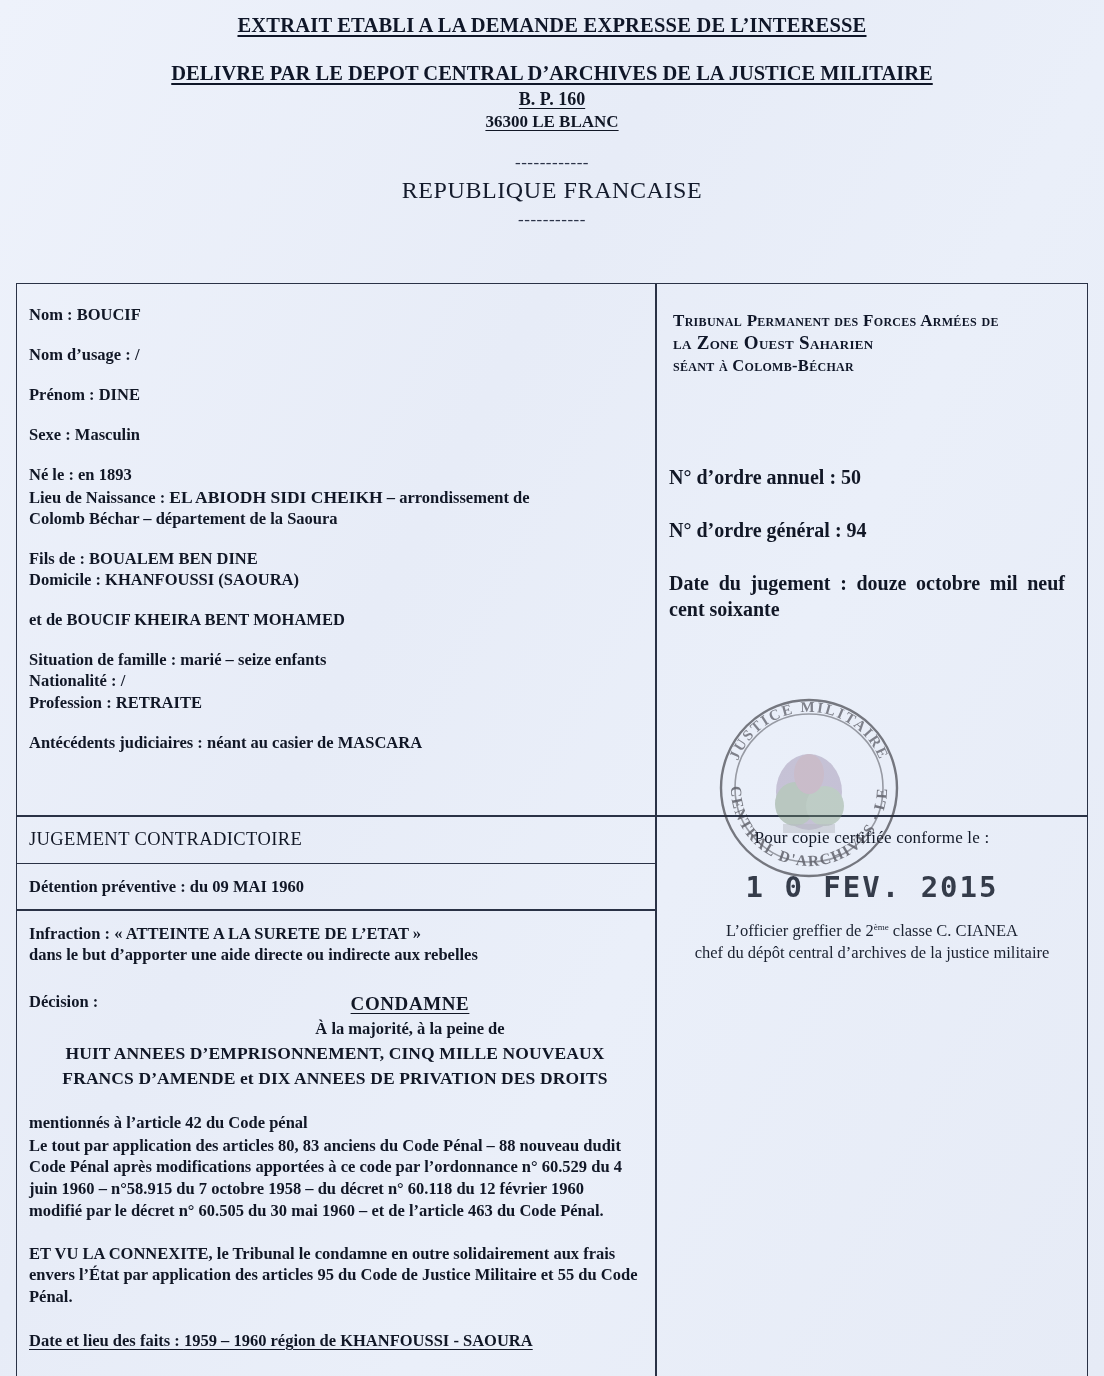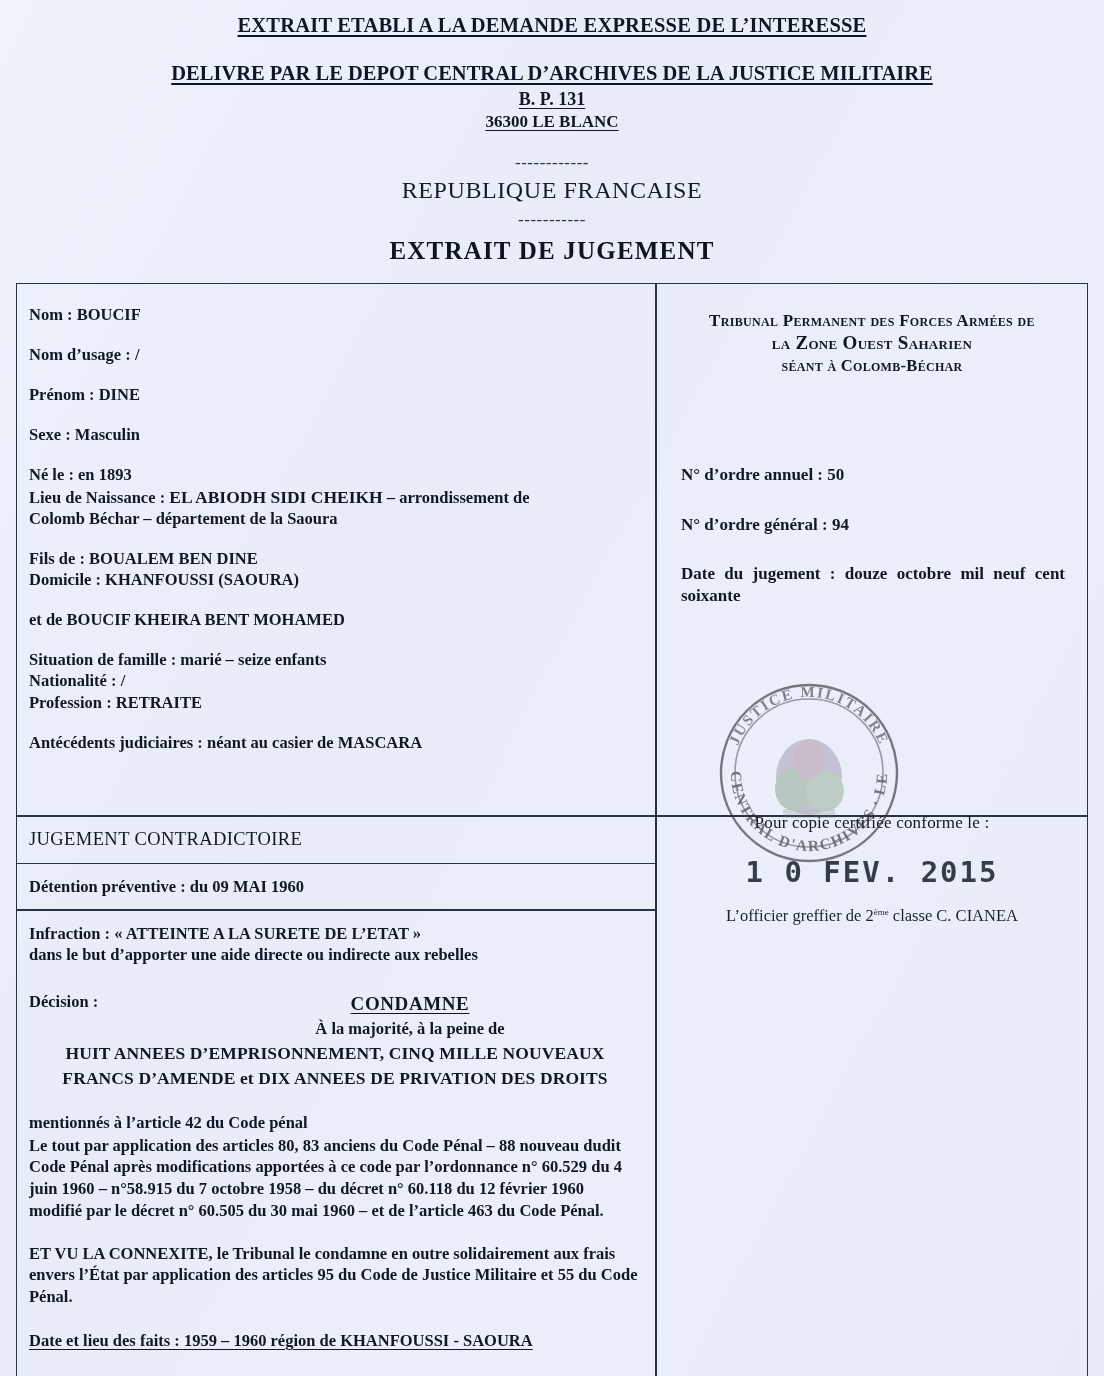--- a/index.html
+++ b/index.html
@@ -69,28 +69,28 @@
   .ident{padding:20px 14px 0 12px;font-size:16.5px;line-height:1.28;}
   .row{margin-bottom:19px;font-weight:bold;}
   .row.tight{margin-bottom:0;}
   .lbl{font-weight:bold;}
   .val{font-weight:bold;}
   .val-reg{font-weight:bold;}
   .big{font-size:17.5px;}
 
   
   .trib{
-    text-align:center;padding:26px 16px 0 16px;
+    padding:26px 16px 0 16px;
     font-weight:bold;color:#0f1628;
   }
   .trib .l1{font-size:17px;font-variant:small-caps;letter-spacing:.3px;line-height:1.25;}
   .trib .l2{font-size:19px;font-variant:small-caps;letter-spacing:.3px;line-height:1.25;}
   .trib .l3{font-size:16.5px;font-variant:small-caps;letter-spacing:.3px;line-height:1.3;}
 
-  .ordblk{padding:88px 22px 0 24px;font-size:17px;font-weight:bold;line-height:1.3;}
+  .ordblk{padding:88px 22px 0 12px;font-size:20px;font-weight:bold;line-height:1.3;}
   .ordblk .o{margin-bottom:27px;}
   .ordblk .dj{text-align:justify;}
 
   
   .jud{position:relative;font-size:16.5px;}
   .jrow{padding:12px 14px 11px 12px;font-weight:bold;line-height:1.33;}
   .jsep{height:1.5px;background:#2a3246;}
   .jtitle{font-size:18.5px;letter-spacing:.4px;font-weight:normal;}
 
   .dec{padding:14px 14px 0 12px;font-weight:bold;line-height:1.32;}
@@ -142,26 +142,25 @@
 </head>
 <body>
 
 <div class="paper"></div>
 
 <div class="wrap">
 
   <div class="hdr">
     <div class="h-line1">EXTRAIT ETABLI A LA DEMANDE EXPRESSE DE L’INTERESSE</div>
     <div class="h-line2">DELIVRE PAR LE DEPOT CENTRAL D’ARCHIVES DE LA JUSTICE MILITAIRE</div>
-    <div class="h-bp">B. P. 131</div>
+    <div class="h-bp">B. P. 160</div>
     <div class="h-city">36300 LE BLANC</div>
     <div class="dashes">------------</div>
     <div class="h-rf">REPUBLIQUE FRANCAISE</div>
     <div class="dashes two">-----------</div>
-    <div class="h-ej">EXTRAIT DE JUGEMENT</div>
   </div>
 
   <div class="tbl">
     <div class="vdiv"></div>
     <div class="hdiv"></div>
 
     <div class="colL">
 
       <div class="ident">
 
@@ -301,18 +300,19 @@
             <ellipse cx="100" cy="104" rx="33" ry="38" fill="#8f7fa0"></ellipse>
             <ellipse cx="86" cy="116" rx="20" ry="22" fill="#6f8a6a"></ellipse>
             <ellipse cx="116" cy="118" rx="19" ry="20" fill="#7c9a78"></ellipse>
             <ellipse cx="100" cy="86" rx="15" ry="20" fill="#9a6f82"></ellipse>
             <rect x="74" y="136" width="52" height="9" fill="#6a6a72" opacity=".5"></rect>
           </g>
         </svg>
 
         <div class="officer">
           <div><span>L’officier greffier de 2</span><sup>ème</sup><span> classe C. CIANEA</span></div>
+          <div>chef du dépôt central d’archives de la justice militaire</div>
         </div>
       </div>
 
     </div>
   </div>
 </div>
 
 </body></html>

